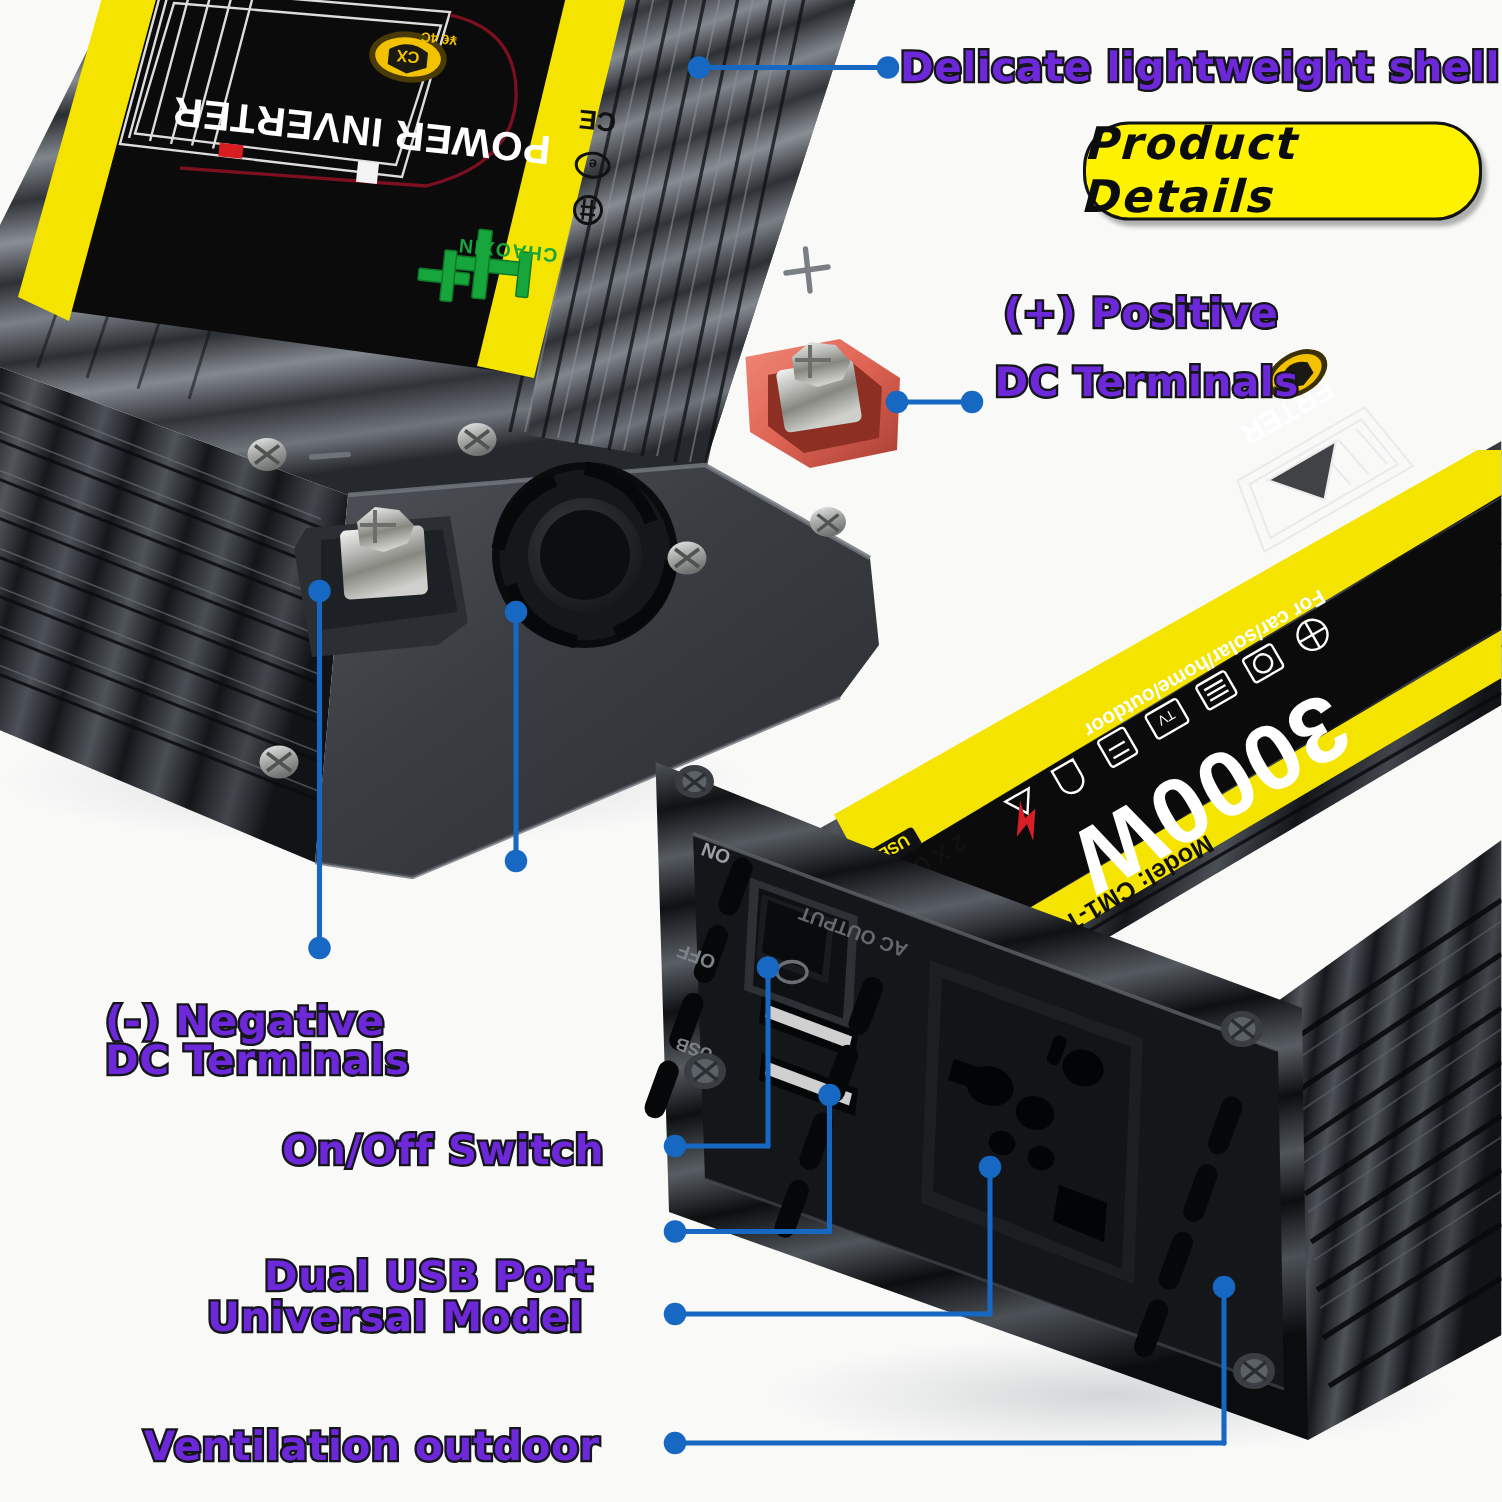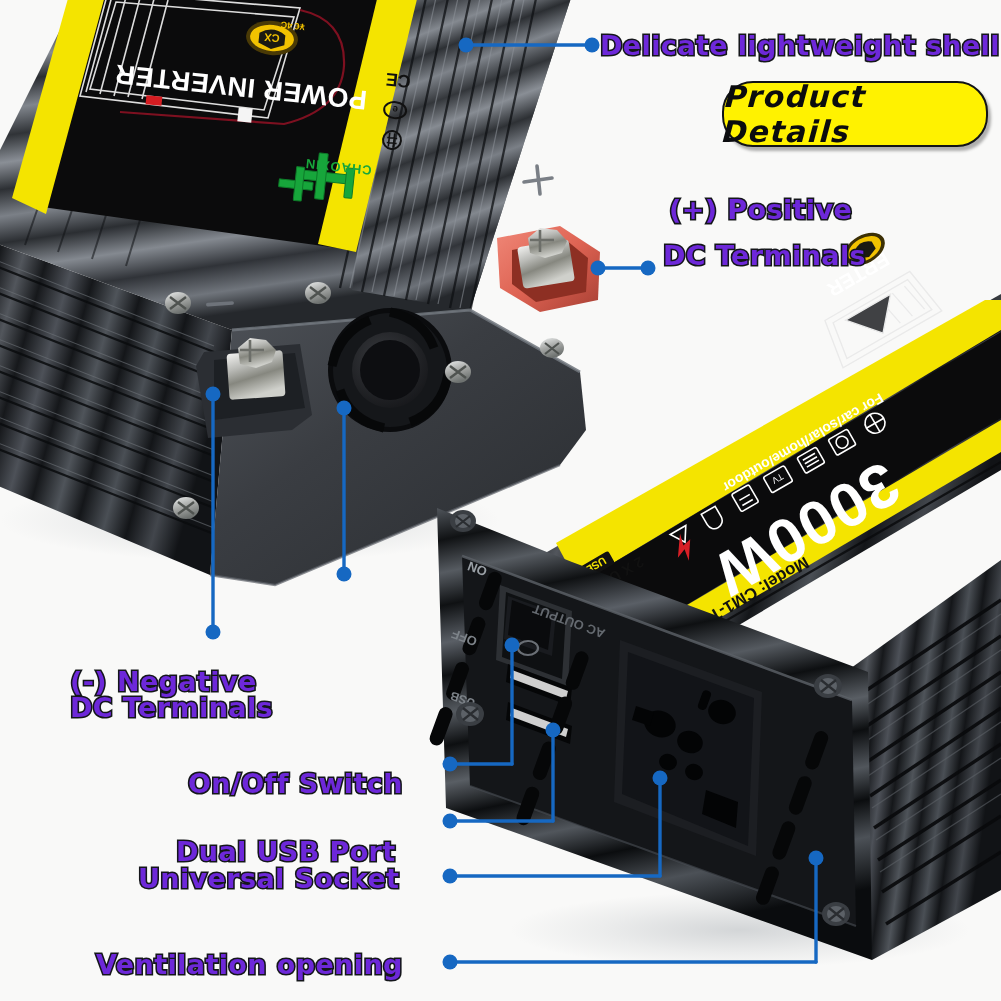--- a/index.html
+++ b/index.html
@@ -586,21 +586,21 @@
 
   <div class="callout" style="left:600px;top:30px;">Delicate lightweight shell</div>
 
   <div class="callout" style="left:669px;top:194px;">(+) Positive</div>
   <div class="callout" style="left:663px;top:240px;">DC Terminals</div>
 
 
   <div class="callout" style="left:70px;top:642px;margin-top:24px;">(-) Negative</div>
   <div class="callout" style="left:70px;top:692px;">DC Terminals</div>
 
-  <div class="callout" style="left:188px;top:752px;margin-top:16px;">On/Off Switch</div>
+  <div class="callout" style="left:188px;top:752px;">On/Off Switch</div>
 
   <div class="callout" style="left:176px;top:808px;margin-top:28px;">Dual USB Port</div>
 
-  <div class="callout" style="left:138px;top:863px;">Universal Socket</div>
-
-  <div class="callout" style="left:96px;top:949px;">Ventilation opening</div>
+  <div class="callout" style="left:138px;top:863px;">Universal Model</div>
+
+  <div class="callout" style="left:96px;top:949px;">Ventilation outdoor</div>
 
 </div>
 
 </body></html>

